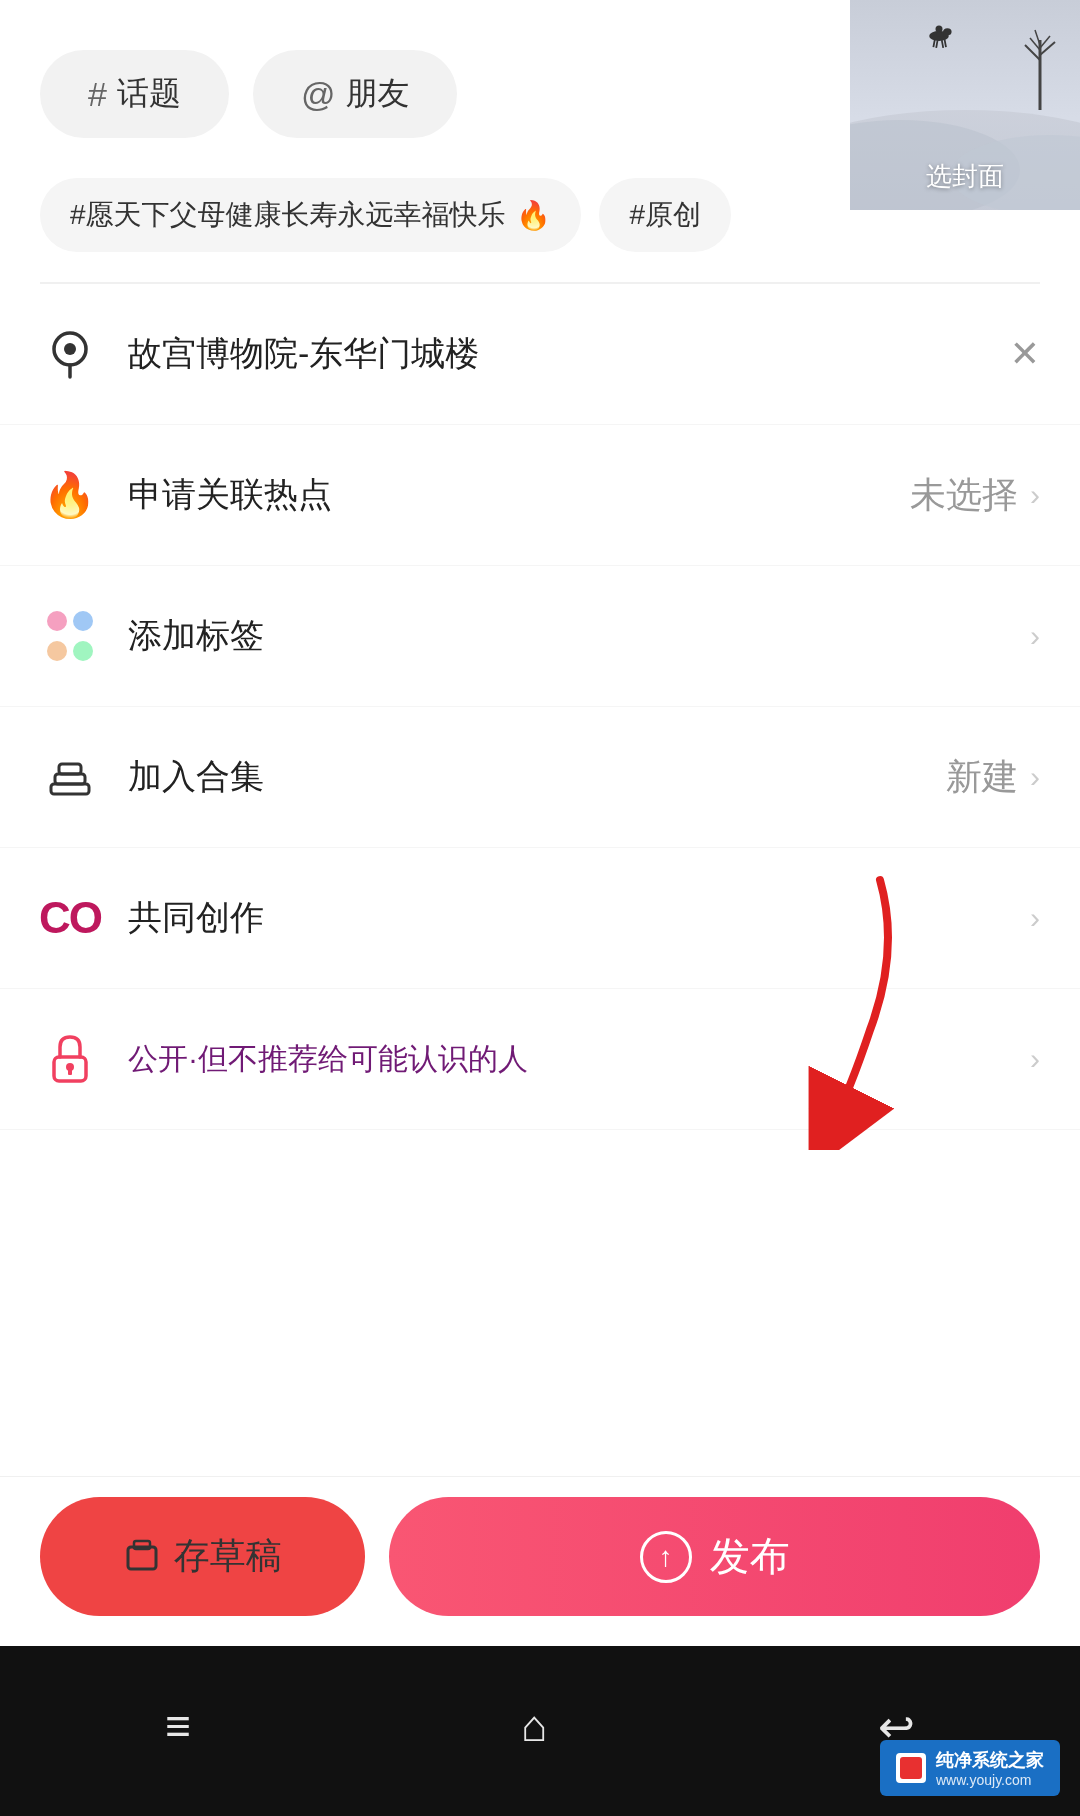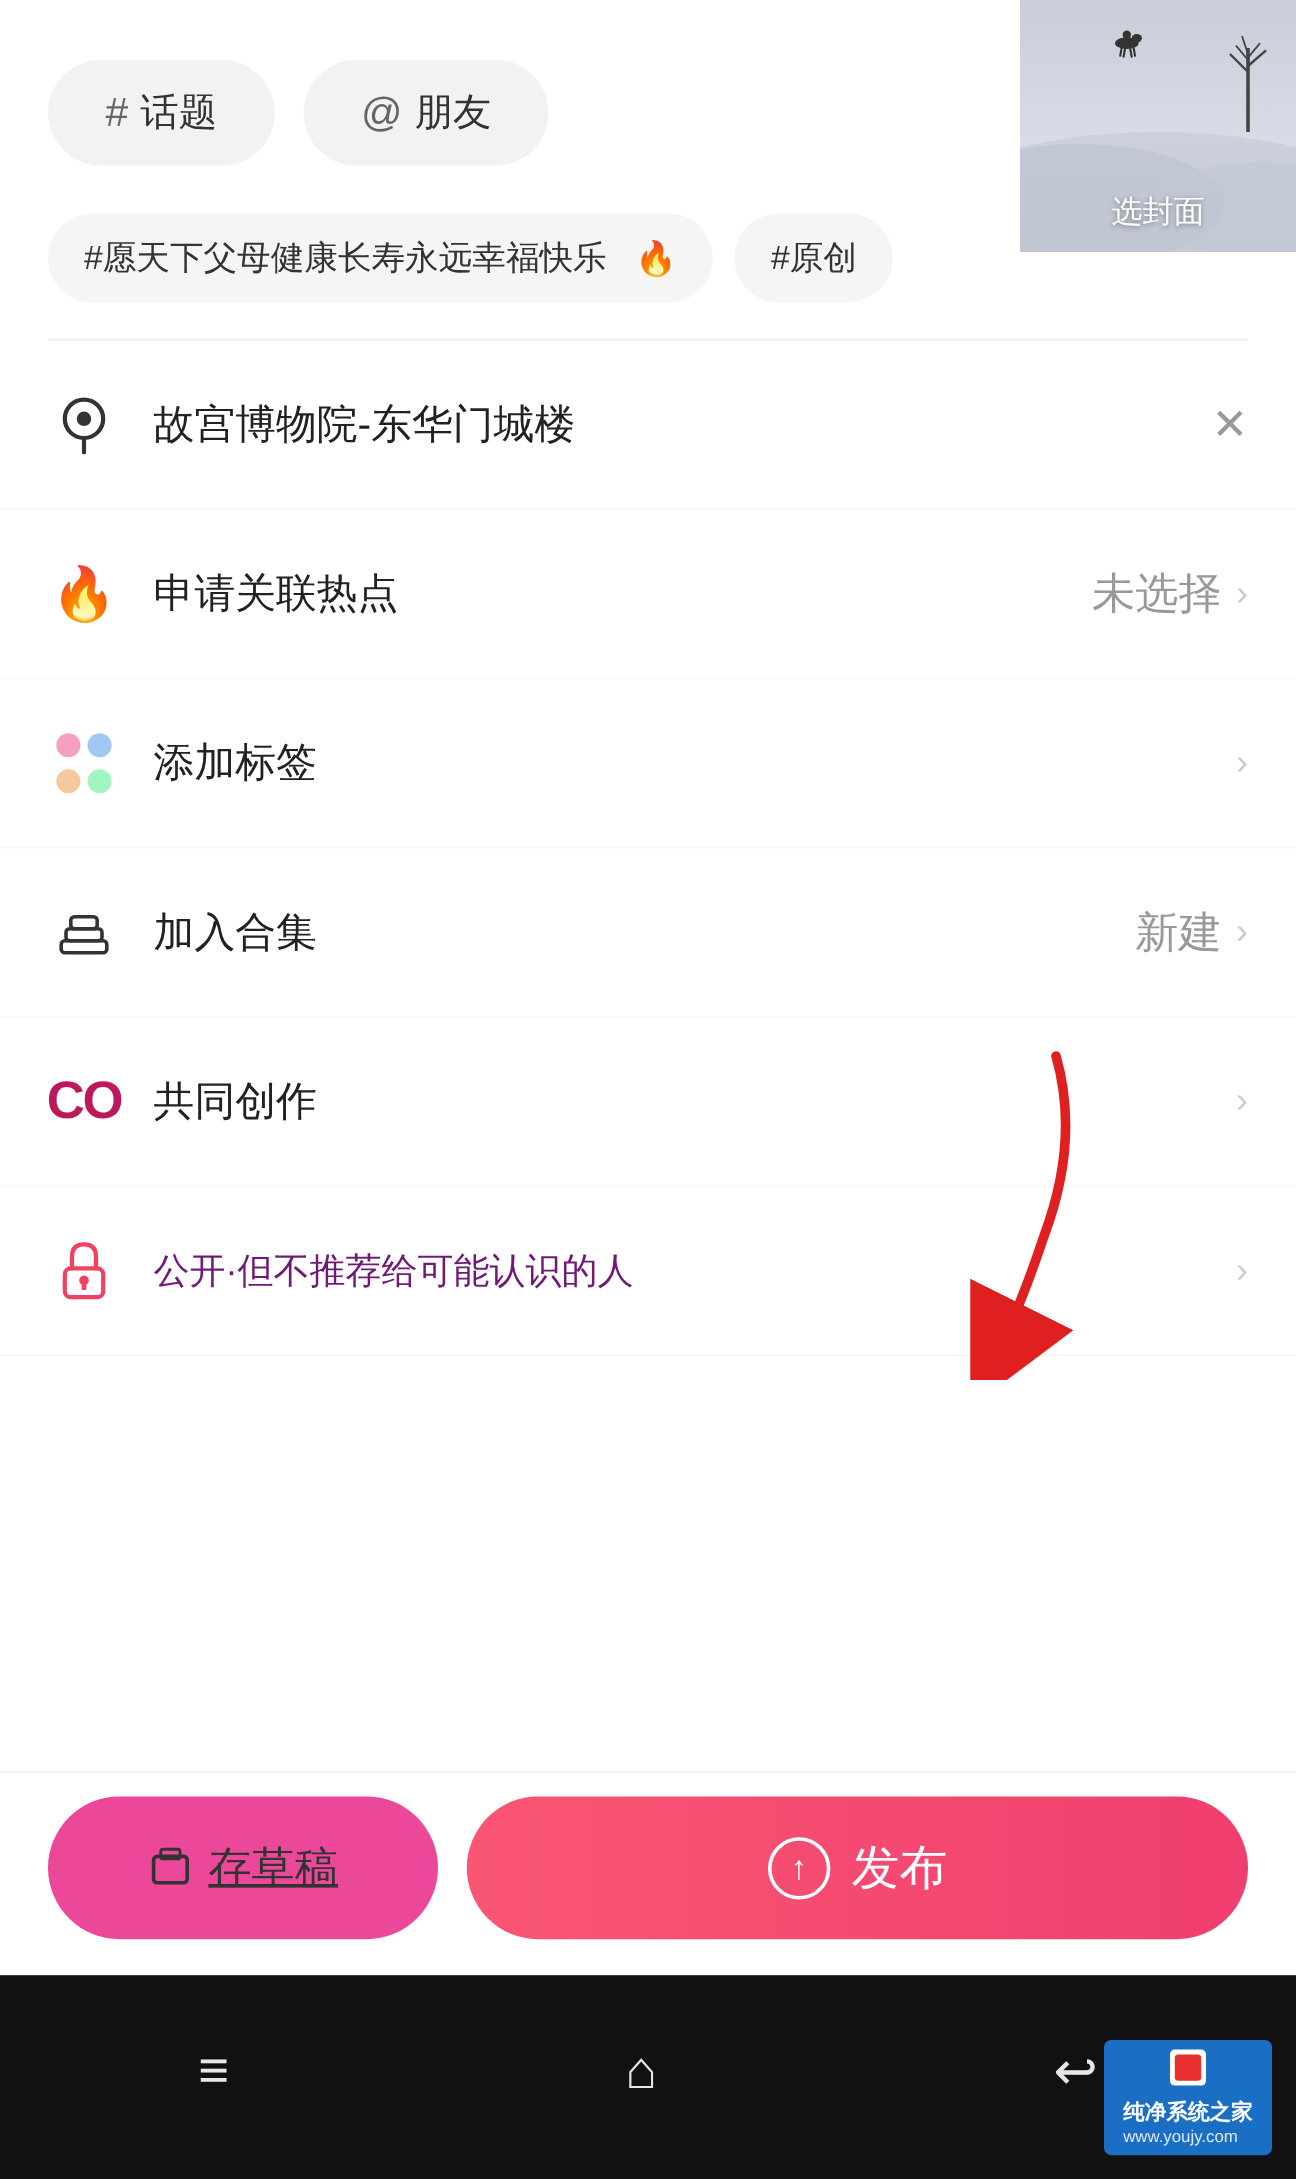--- a/index.html
+++ b/index.html
@@ -73,21 +73,21 @@
     }
     .hashtag-pill {
       background: #f5f5f5;
       border-radius: 50px;
       padding: 18px 30px;
       font-size: 28px;
       color: #333;
       white-space: nowrap;
       display: flex;
       align-items: center;
-      gap: 24px;
+      gap: 11px;
       flex-shrink: 0;
     }
     .fire-emoji { font-size: 28px; }
 
     
     .divider {
       height: 2px;
       background: #f0f0f0;
       margin: 0 40px;
     }
@@ -172,32 +172,31 @@
       left: 0;
       right: 0;
       display: flex;
       gap: 24px;
       padding: 20px 40px;
       background: #fff;
       border-top: 1px solid #f0f0f0;
     }
     .draft-btn {
       flex: 1;
-      background: #ec4899;
+      background: #ef4444;
       border: none;
       border-radius: 60px;
       padding: 32px 0;
       font-size: 36px;
       color: #333;
       cursor: pointer;
       display: flex;
       align-items: center;
       justify-content: center;
       gap: 14px;
-      text-decoration: underline;
     }
     .publish-btn {
       flex: 2;
       background: linear-gradient(90deg, #f95673, #f03e6e);
       border: none;
       border-radius: 60px;
       padding: 32px 0;
       font-size: 40px;
       color: #fff;
       cursor: pointer;
@@ -421,21 +420,21 @@
     <div class="publish-up-circle">↑</div>
     <span>发布</span>
   </button>
 </div>
 
 <div class="android-nav">
   <span class="nav-icon">≡</span>
   <span class="nav-icon">⌂</span>
   <span class="nav-icon">↩</span>
 
-  <div style="position:absolute;bottom:20px;right:20px;background:#1a6fc4;color:#fff;font-size:18px;padding:8px 16px;border-radius:6px;display:flex;align-items:center;gap:10px;flex-direction:column;">
+  <div style="position:absolute;bottom:20px;right:20px;background:#1a6fc4;color:#fff;font-size:18px;padding:8px 16px;border-radius:6px;display:flex;align-items:center;gap:10px;">
     <div style="width:30px;height:30px;background:#fff;border-radius:4px;display:flex;align-items:center;justify-content:center;">
       <div style="width:22px;height:22px;background:#e83030;border-radius:3px;"></div>
     </div>
     <div>
       <div style="font-size:18px;font-weight:600;">纯净系统之家</div>
       <div style="font-size:14px;opacity:0.85;">www.youjy.com</div>
     </div>
   </div>
 </div>
 

